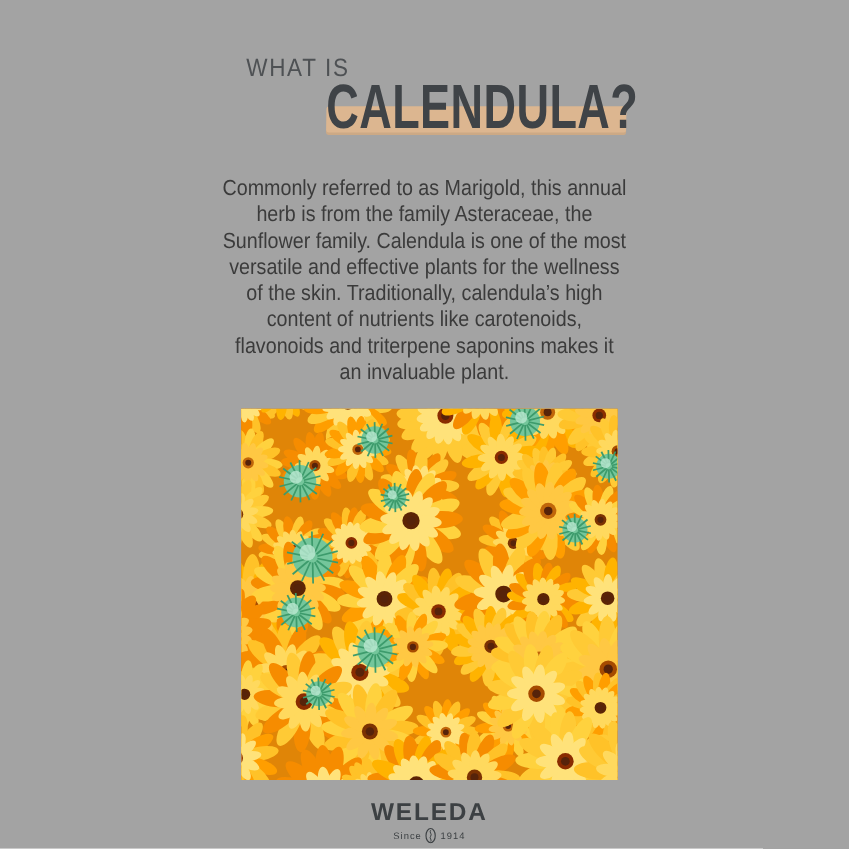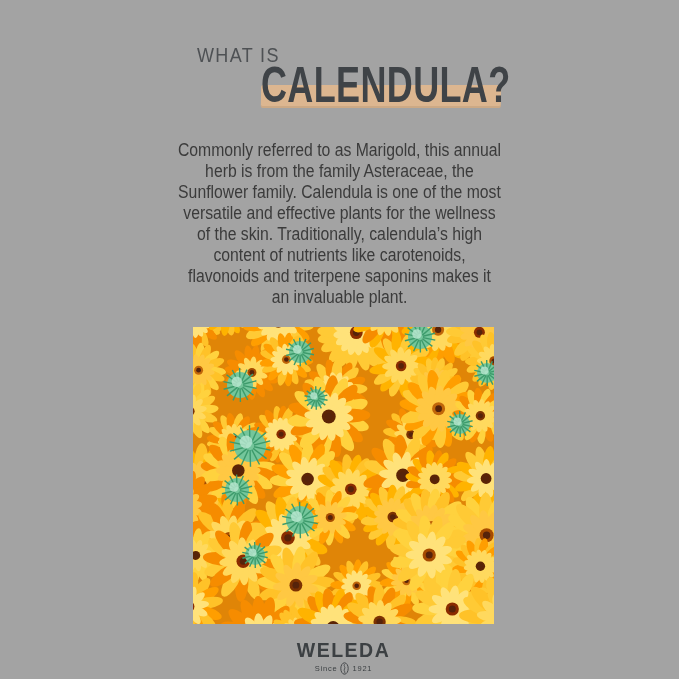--- a/index.html
+++ b/index.html
@@ -1877,17 +1877,17 @@
   <footer class="brand">
     <div class="weleda">WELEDA</div>
     <div class="since-row">
       <span>Since</span>
       <span class="emblem">
         <svg width="9" height="13" viewBox="0 0 9 13" xmlns="http://www.w3.org/2000/svg">
           <ellipse cx="4.5" cy="6.5" rx="3.7" ry="5.7" fill="none" stroke="#3c4043" stroke-width="0.9"></ellipse>
           <path d="M4.5 2.2 C3.1 3.9 6 5.2 4.5 7 C3 8.8 6 9.6 4.5 11.2" fill="none" stroke="#3c4043" stroke-width="0.8"></path>
         </svg>
       </span>
-      <span>1921</span>
+      <span>1914</span>
     </div>
   </footer>
 
 </div>
 
 </body></html>

